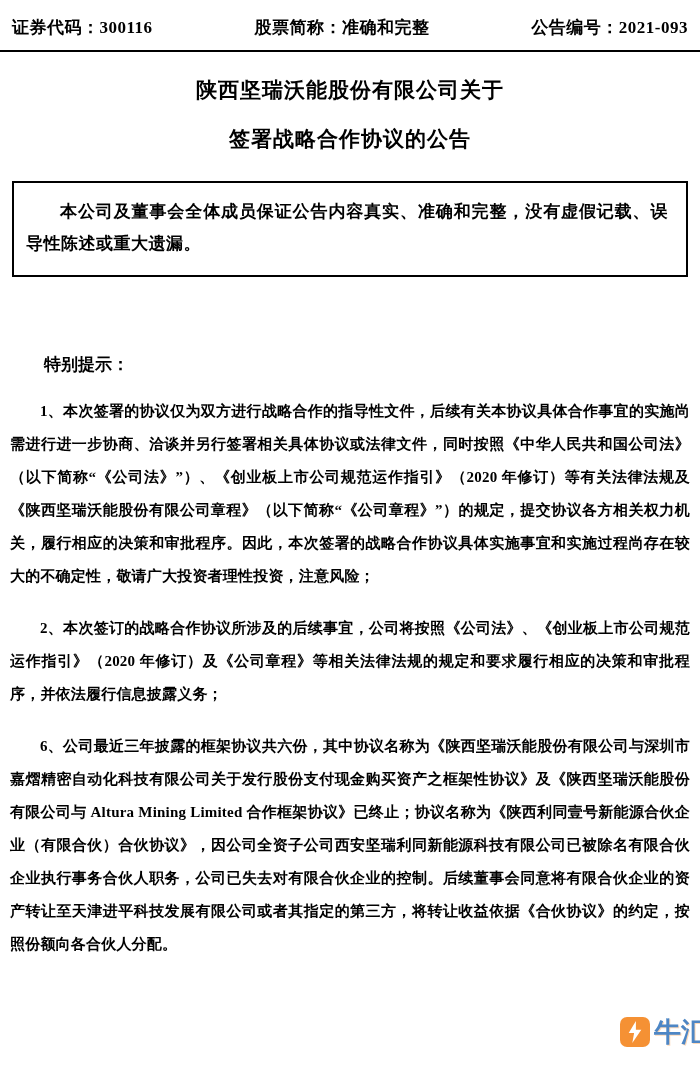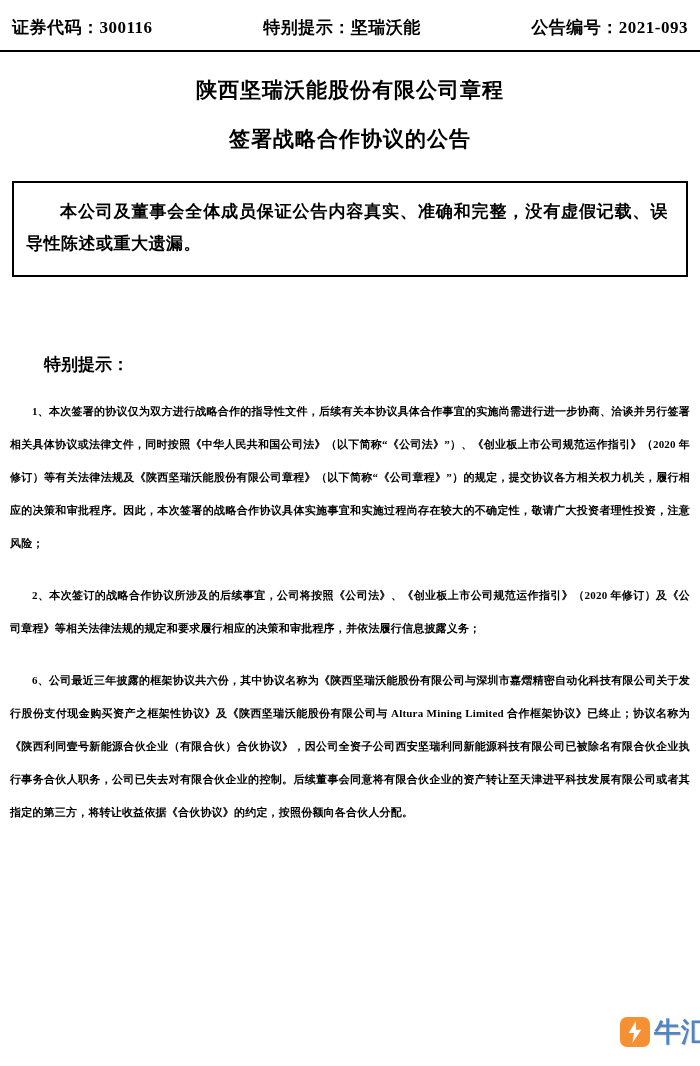--- a/index.html
+++ b/index.html
@@ -57,21 +57,21 @@
     margin: 0;
   }
   
   .special-heading {
     margin: 76px 0 0 0;
     font-size: 17px;
     font-weight: bold;
     text-indent: 2em;
   }
   .para {
-    font-size: 11px;
+    font-size: 15px;
     font-weight: bold;
     line-height: 33px;
     text-indent: 2em;
     text-align: justify;
     letter-spacing: 0.2px;
     margin: 19px 0 0 0;
   }
   
   .watermark {
     position: absolute;
@@ -108,28 +108,28 @@
     text-shadow: 1px 1px 0 rgba(245, 134, 31, 0.35);
   }
 </style>
 </head>
 <body>
 
 <div class="page">
 
   <div class="header-row">
     <span>证券代码：300116</span>
-    <span>特别提示：坚瑞沃能</span>
+    <span>股票简称：准确和完整</span>
     <span>公告编号：2021-093</span>
   </div>
 
   <hr class="header-rule">
 
   <div class="title-block">
-    <p class="title-line">陕西坚瑞沃能股份有限公司章程</p>
+    <p class="title-line">陕西坚瑞沃能股份有限公司关于</p>
     <p class="title-line">签署战略合作协议的公告</p>
   </div>
 
   <div class="statement-box">
     <p class="text">本公司及董事会全体成员保证公告内容真实、准确和完整，没有虚假记载、误导性陈述或重大遗漏。</p>
   </div>
 
   <p class="special-heading">特别提示：</p>
 
   <p class="para">1、本次签署的协议仅为双方进行战略合作的指导性文件，后续有关本协议具体合作事宜的实施尚需进行进一步协商、洽谈并另行签署相关具体协议或法律文件，同时按照《中华人民共和国公司法》（以下简称“《公司法》”）、《创业板上市公司规范运作指引》（2020 年修订）等有关法律法规及《陕西坚瑞沃能股份有限公司章程》（以下简称“《公司章程》”）的规定，提交协议各方相关权力机关，履行相应的决策和审批程序。因此，本次签署的战略合作协议具体实施事宜和实施过程尚存在较大的不确定性，敬请广大投资者理性投资，注意风险；</p>

